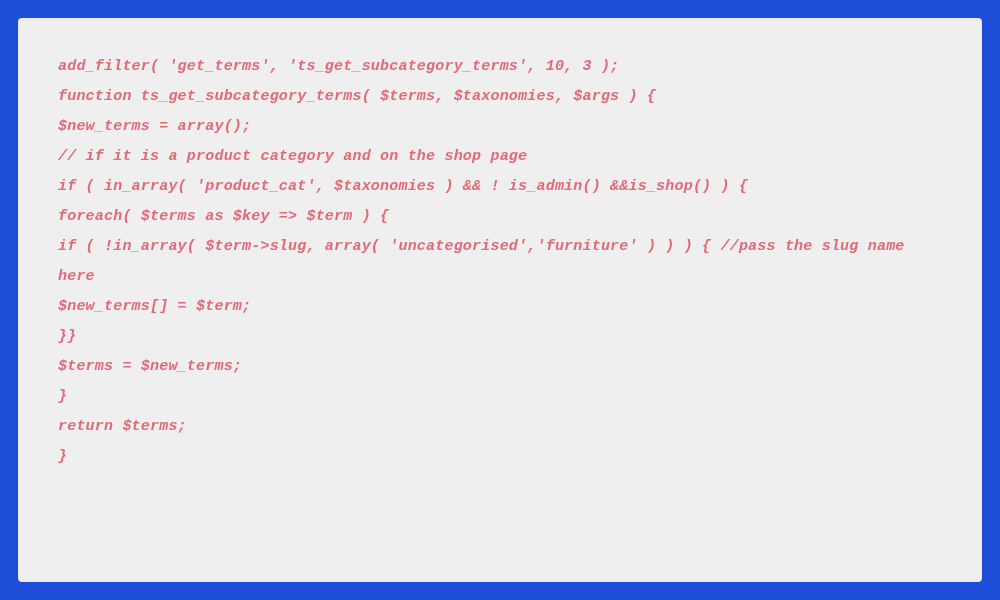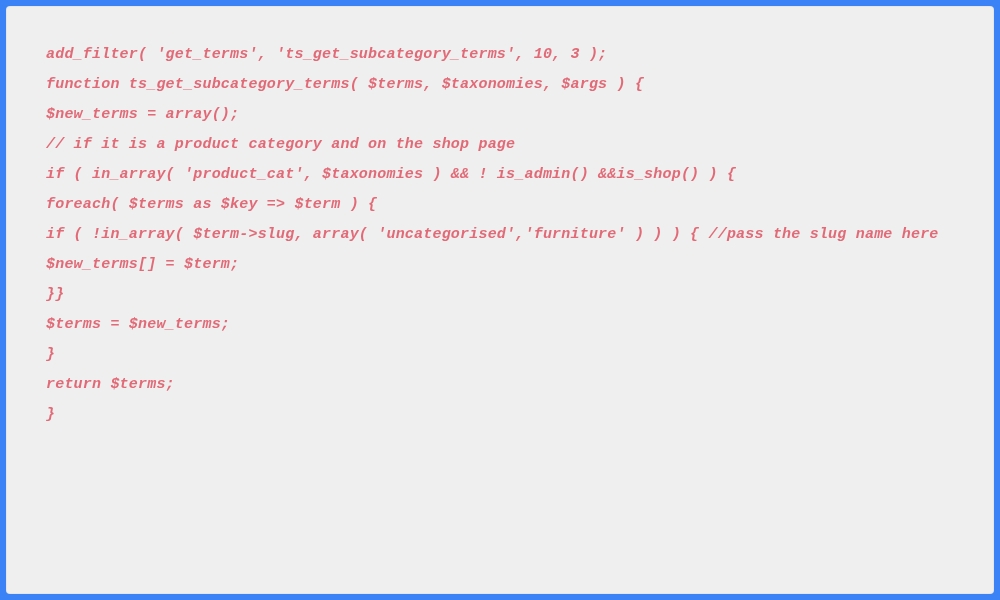--- a/index.html
+++ b/index.html
@@ -7,22 +7,22 @@
     padding: 0;
     width: 1000px;
     height: 600px;
     overflow: hidden;
     background: #ffffff;
   }
   .frame {
     box-sizing: border-box;
     width: 1000px;
     height: 600px;
-    padding: 6px;
-    background: #3b82f6;
+    padding: 18px;
+    background: #1d4ed8;
   }
   .code-panel {
     box-sizing: border-box;
     width: 100%;
     height: 100%;
     background: #efefef;
     border-radius: 4px;
     padding: 34px 40px;
     box-shadow: inset 0 0 0 1px rgba(0,0,0,0.04);
   }

